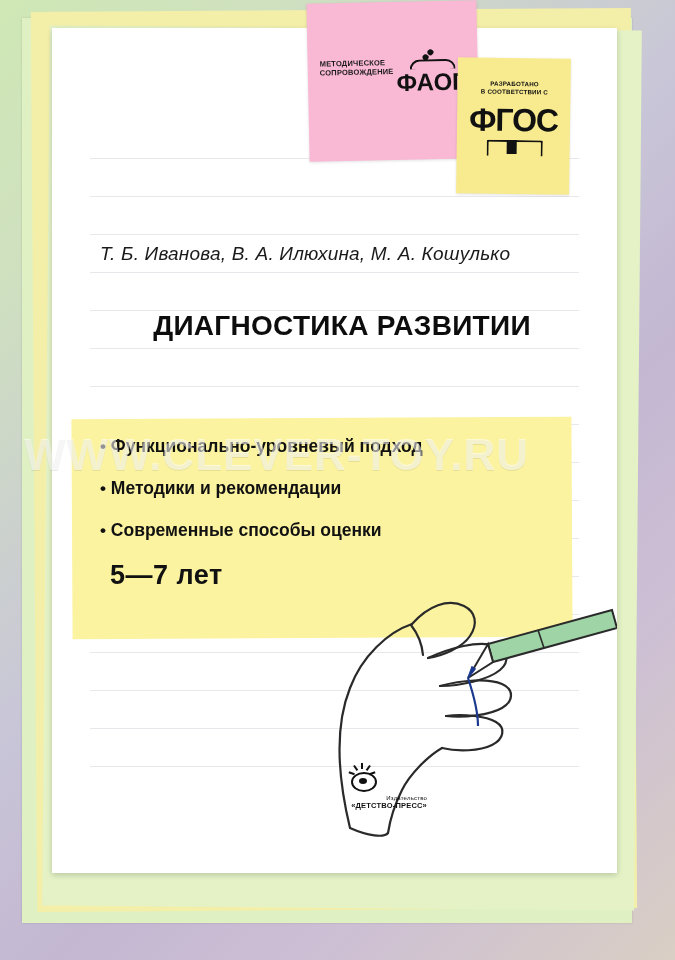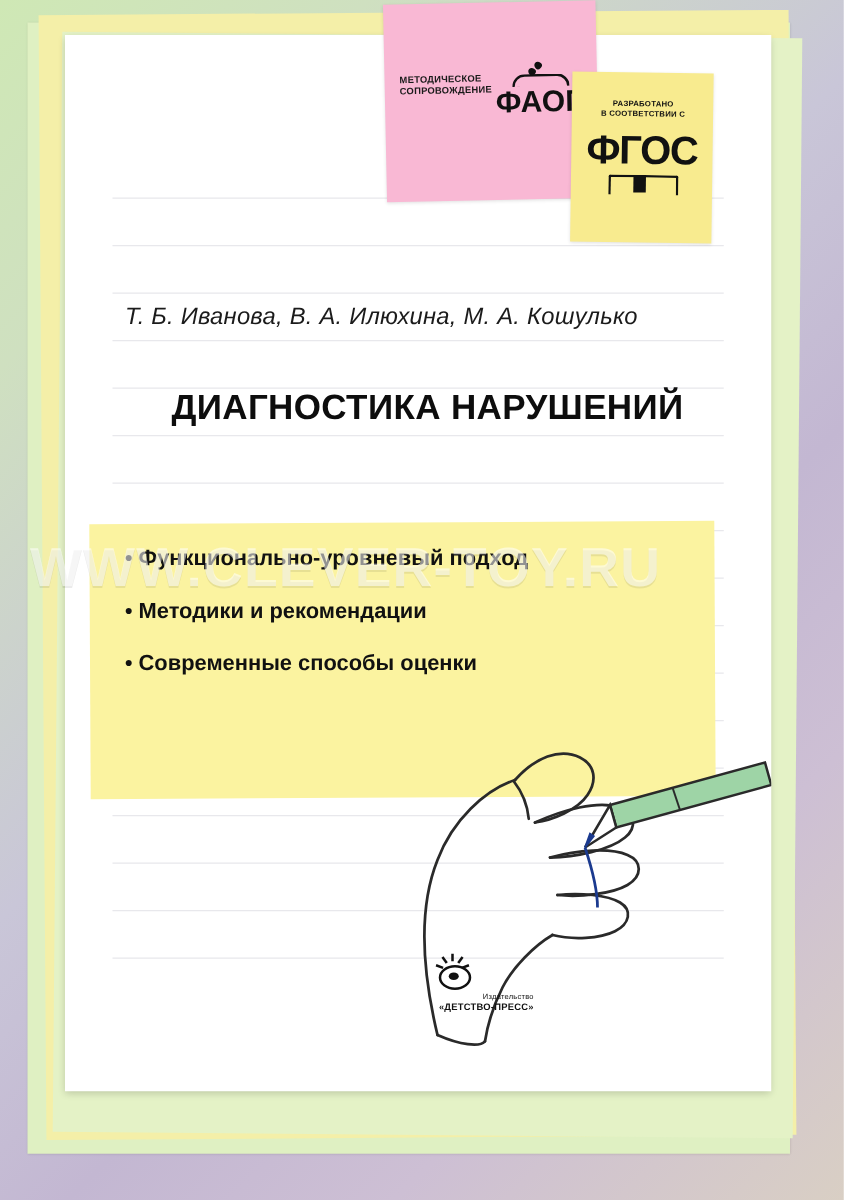--- a/index.html
+++ b/index.html
@@ -180,31 +180,32 @@
       <i style="top:586px"></i>
         <i style="top:624px"></i>
         <i style="top:662px"></i>
       <i style="top:700px"></i>
         <i style="top:738px"></i>
     </div>
 
     <div class="authors">Т. Б. Иванова, В. А. Илюхина, М. А. Кошулько</div>
 
     <div class="title">
-      <div>ДИАГНОСТИКА НАРУШЕНИЙ</div>
+      <div>ДИАГНОСТИКА РАЗВИТИИ</div>
     </div>
 
     <div class="yellow-block"></div>
 
     <div class="bullets">
       <div><span class="dot">•</span> <span>Функционально-уровневый подход</span></div>
       <div><span class="dot">•</span> <span>Методики и рекомендации</span></div>
       <div><span class="dot">•</span> <span>Современные способы оценки</span></div>
     </div>
 
+    <div class="age">5—7 лет</div>
 
     <svg class="hand" viewBox="0 0 330 320">
       <g fill="none" stroke="#2a2a2a" stroke-width="2.2" stroke-linecap="round" stroke-linejoin="round">
         <path d="M58 300 C46 250 42 200 58 160 C70 128 96 104 120 96"></path>
         <path d="M120 96 C136 78 156 70 172 78 C184 84 186 96 178 108 C170 120 150 128 136 130"></path>
         <path d="M136 130 C158 120 186 112 204 118 C216 122 218 134 208 142 C196 152 168 158 148 158"></path>
         <path d="M148 158 C170 152 196 150 210 156 C222 161 222 173 210 180 C198 187 172 190 154 188"></path>
         <path d="M154 188 C172 186 194 188 204 194 C214 200 212 211 200 217 C188 223 166 224 150 220"></path>
         <path d="M150 220 C136 228 118 246 110 262 C102 278 98 292 96 305"></path>
         <path d="M58 300 C76 308 92 310 96 305"></path>

